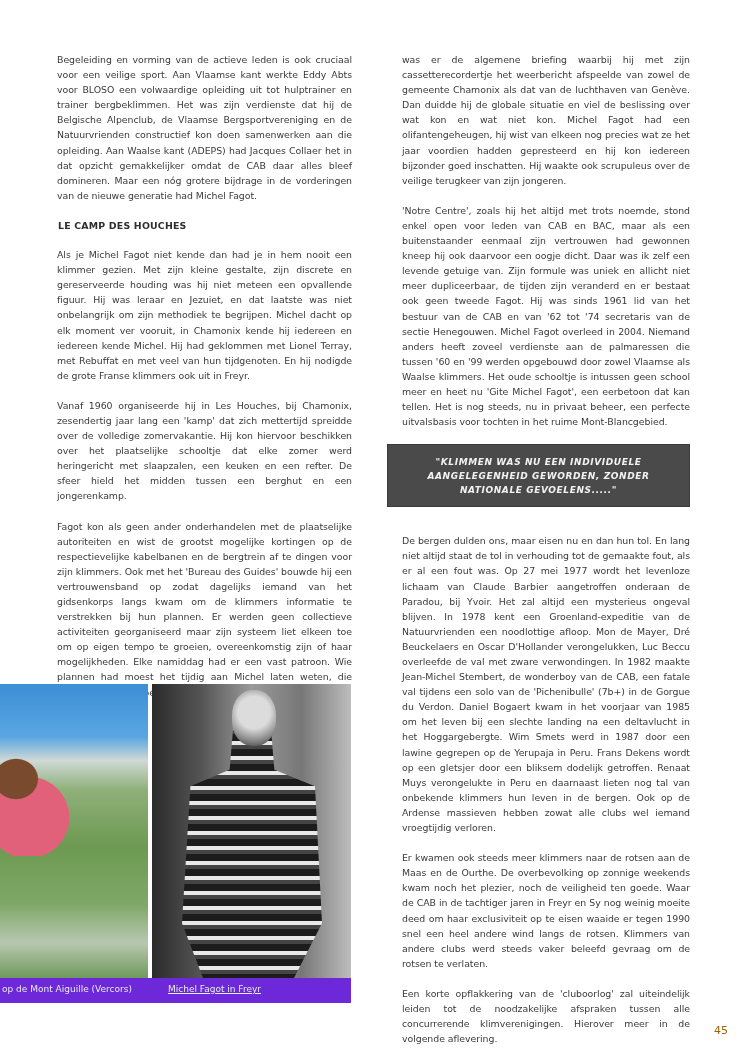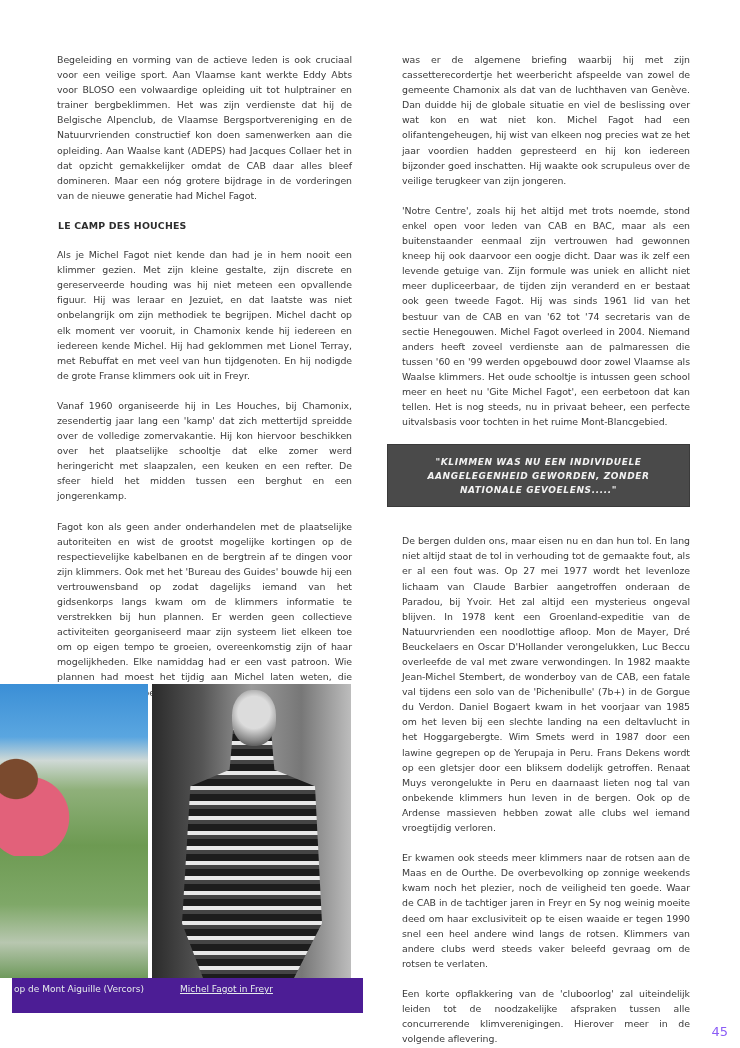--- a/index.html
+++ b/index.html
@@ -20,25 +20,25 @@
   .ph1 .person { position:absolute; left:-20px; top:62px; width:120px; height:110px;
          background:radial-gradient(ellipse at 30% 30%, #7a4a2e 0 18%, transparent 19%),
                     radial-gradient(ellipse at 40% 65%, #e2617a 0 40%, transparent 41%); }
   .ph2 { position:absolute; left:152px; top:0; width:199px; height:294px; overflow:hidden;
          background:linear-gradient(90deg,#2b2b2b 0%,#555 25%,#9a9a9a 50%,#777 75%,#bdbdbd 100%); }
   .ph2 .person { position:absolute; left:30px; top:20px; width:140px; height:274px;
          background:repeating-linear-gradient(180deg,#1c1c1c 0 7px,#e8e8e8 7px 11px,#444 11px 15px);
          clip-path:polygon(38% 0,62% 0,66% 24%,95% 30%,100% 80%,80% 100%,15% 100%,0 80%,6% 30%,34% 24%); }
   .ph2 .head-shape { position:absolute; left:80px; top:6px; width:44px; height:56px; border-radius:45%;
          background:radial-gradient(circle at 50% 40%, #dcdcdc 0 40%, #8a8a8a 70%, #2a2a2a 100%); }
-  .caption-bar { position:absolute; left:0; top:294px; width:351px; height:35px; background:#4c1d95;margin-left:12px; }
+  .caption-bar { position:absolute; left:0; top:294px; width:351px; height:25px; background:#6d28d9; }
   .cap { position:absolute; top:6px; font-size:9px; color:#e6ecec; white-space:nowrap; }
   .cap1 { left:2px; }
   .cap2 { left:168px;text-decoration:underline; }
-  .pagenum { position:absolute; right:12px; top:1024px; font-size:13px; color:#8b5cf6; }
+  .pagenum { position:absolute; right:12px; top:1024px; font-size:11px; color:#a16207; }
 </style>
 </head>
 <body>
 
 <div id="left" class="col">
   <p>Begeleiding en vorming van de actieve leden is ook cruciaal voor een veilige sport. Aan Vlaamse kant werkte Eddy Abts voor BLOSO een volwaardige opleiding uit  tot hulptrainer en trainer bergbeklimmen. Het was zijn verdienste dat hij de Belgische Alpenclub, de Vlaamse Bergsportvereniging en de Natuurvrienden constructief kon doen samenwerken aan die opleiding. Aan Waalse kant (ADEPS) had Jacques Collaer het in dat opzicht gemakkelijker omdat de CAB daar alles bleef domineren. Maar een nóg grotere bijdrage in de vorderingen van de nieuwe generatie had Michel Fagot.</p>
   <h2 class="head">LE CAMP DES HOUCHES</h2>
   <p>Als je Michel Fagot niet kende dan had je in hem nooit een klimmer gezien. Met zijn kleine gestalte, zijn discrete en gereserveerde houding was hij niet meteen een opvallende figuur. Hij was leraar en Jezuiet, en dat laatste was niet onbelangrijk om zijn methodiek te begrijpen. Michel dacht op elk moment ver vooruit, in Chamonix kende hij iedereen en iedereen kende Michel. Hij had geklommen met Lionel Terray, met Rebuffat en met veel van hun tijdgenoten. En hij nodigde de grote Franse klimmers ook uit in Freyr.</p>
   <p>Vanaf 1960 organiseerde hij in Les Houches, bij Chamonix, zesendertig jaar lang een 'kamp' dat zich mettertijd spreidde over de volledige zomervakantie. Hij kon hiervoor beschikken over het plaatselijke schooltje dat elke zomer werd heringericht met slaapzalen, een keuken en een refter. De sfeer hield het midden tussen een berghut en een jongerenkamp.</p>
   <p>Fagot kon als geen ander onderhandelen met de plaatselijke autoriteiten en wist de grootst mogelijke kortingen op de respectievelijke kabelbanen en de bergtrein af te dingen voor zijn klimmers. Ook met het 'Bureau des Guides' bouwde hij een vertrouwensband op zodat dagelijks iemand van het gidsenkorps langs kwam om de klimmers informatie te verstrekken bij hun plannen. Er werden geen collectieve activiteiten georganiseerd maar zijn systeem liet elkeen toe om op eigen tempo te groeien, overeenkomstig zijn of haar mogelijkheden. Elke namiddag had er een vast patroon. Wie plannen had moest het tijdig aan Michel laten weten, die besliste of je zijn goedkeuring kreeg. Op klokslag vier uur</p>

